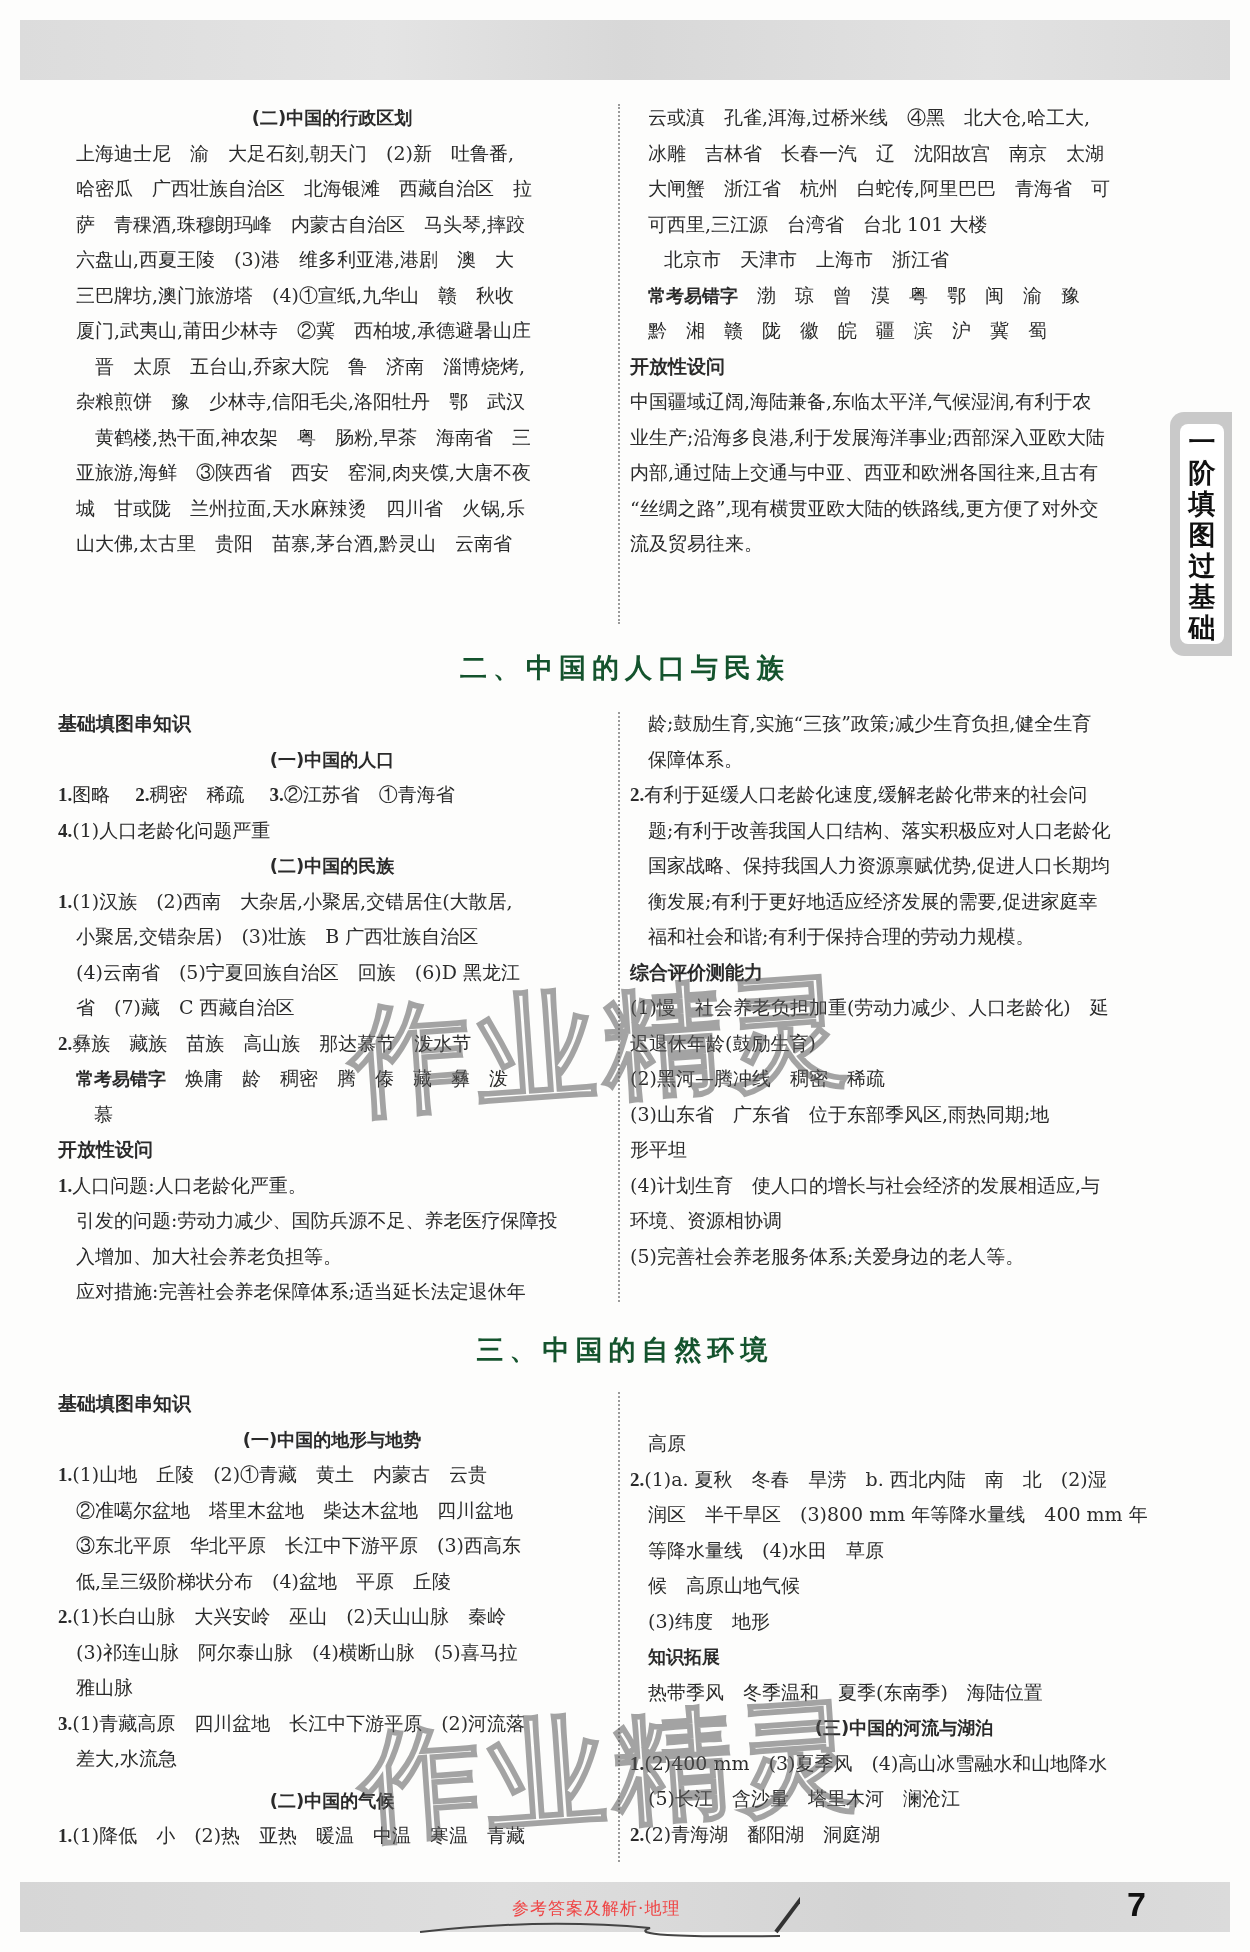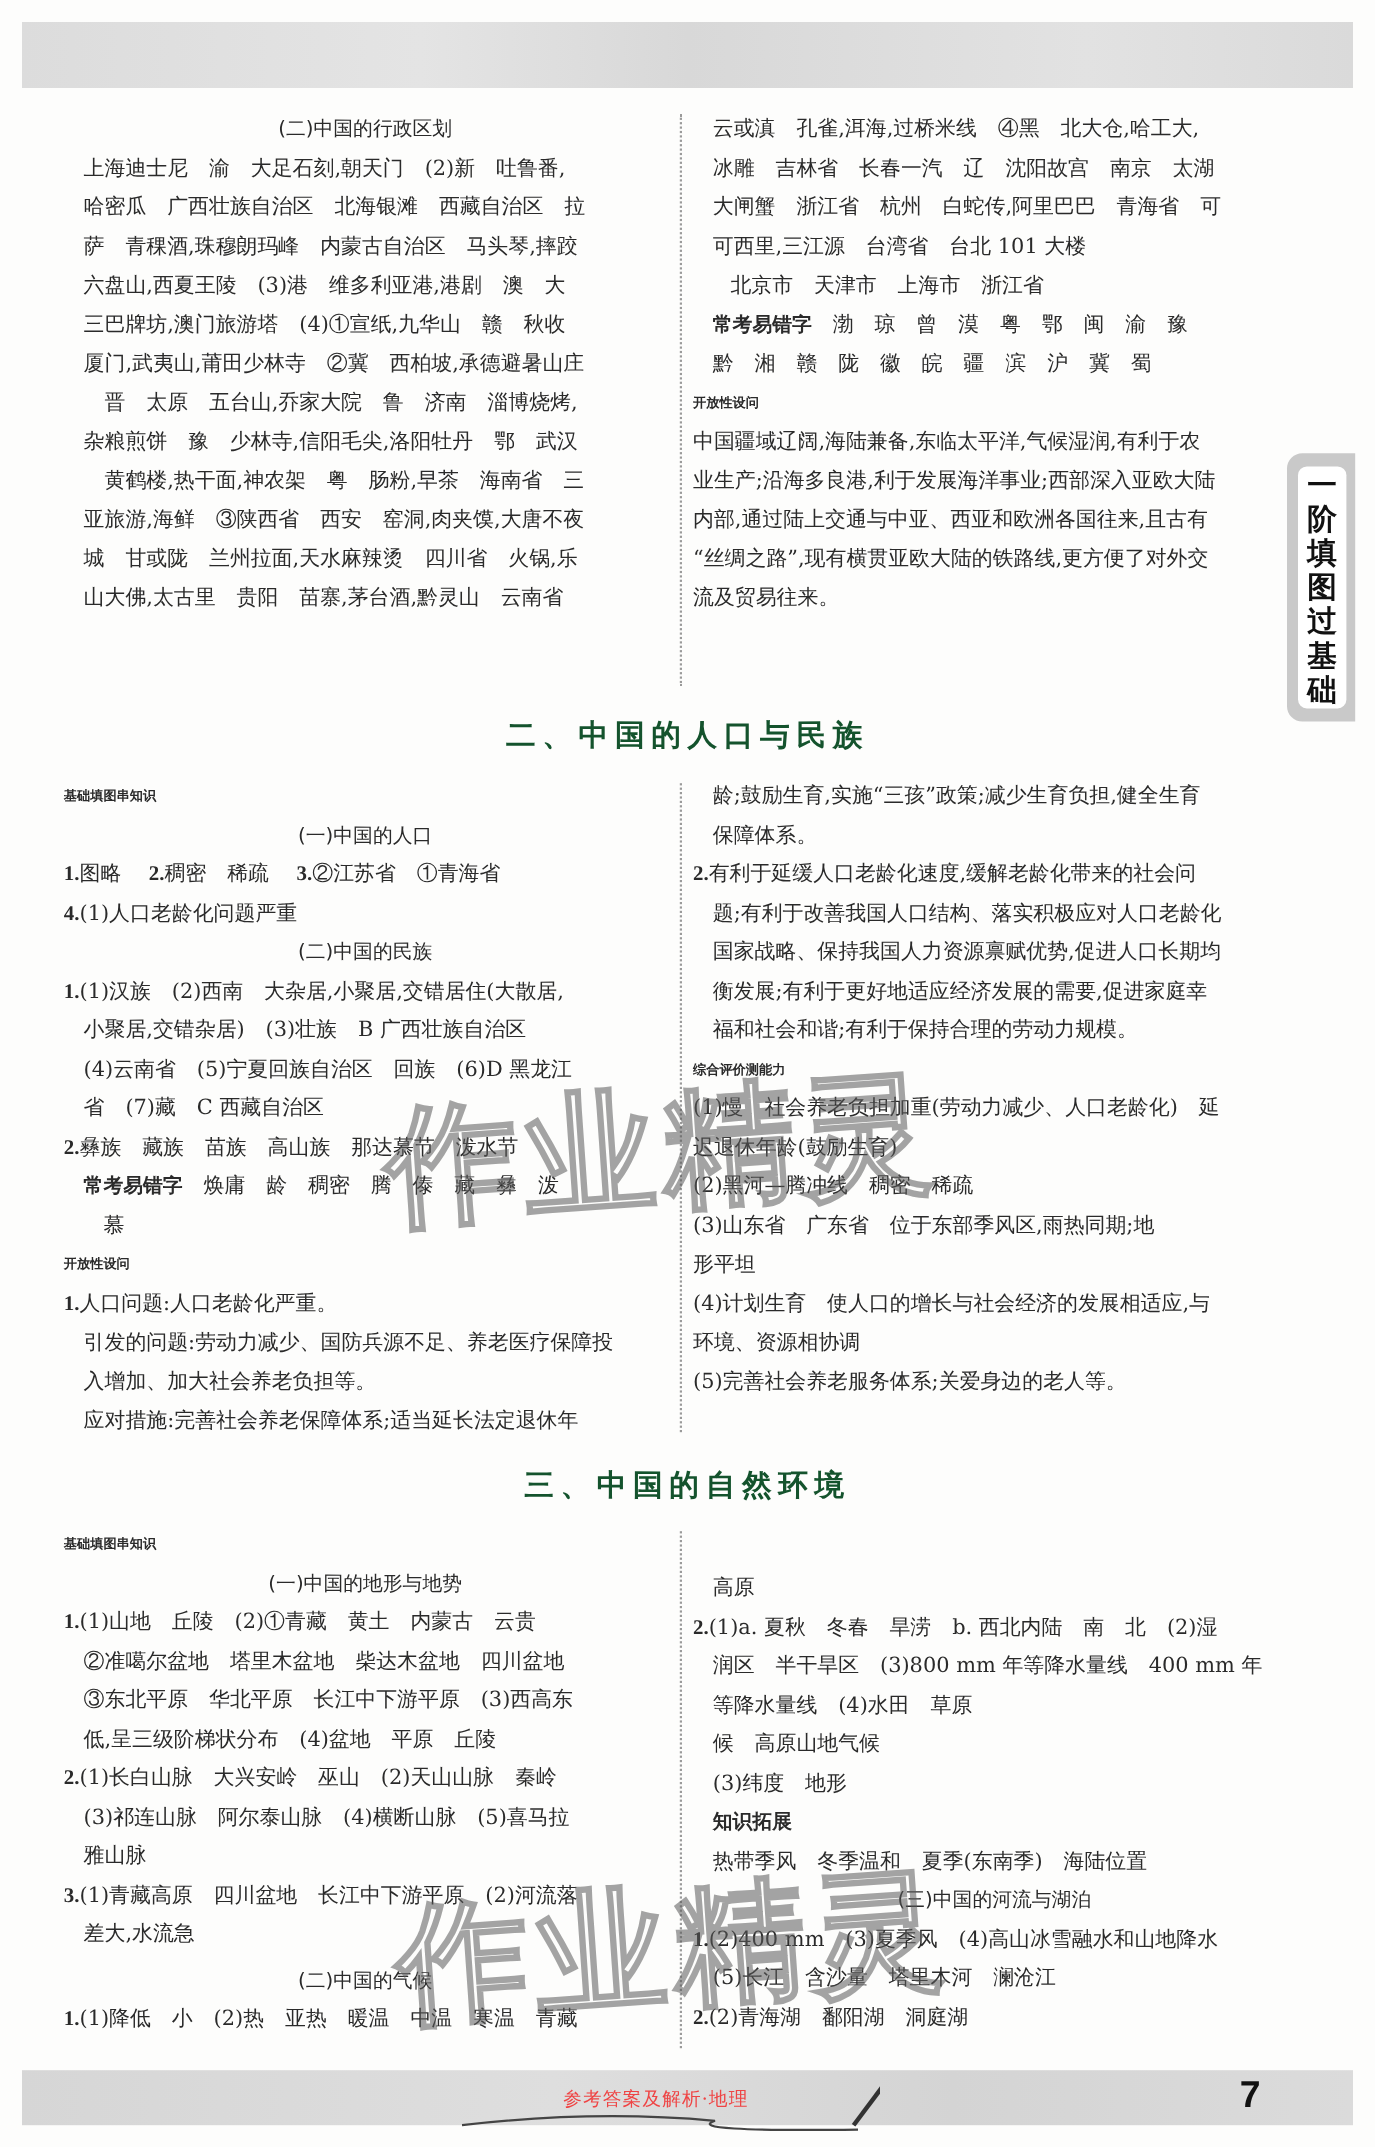--- a/index.html
+++ b/index.html
@@ -19,22 +19,22 @@
   .page-num { position:absolute; left:1127px; top:1885px; font-family:"Liberation Sans",sans-serif; font-weight:bold; font-size:34px; color:#111; }
   .pen { position:absolute; left:420px; top:1880px; }
   .col { position:absolute; font-size:19px; line-height:35.5px; }
   .col-left { left:58px; width:548px; }
   .col-right { left:630px; width:528px; }
   .col-right.wide { width:548px; }
   .divider { position:absolute; left:618px; border-left:2px dotted #9a9a9a; }
   .line { white-space:nowrap; }
   .indent { padding-left:18px; }
   .indent2 { padding-left:24px; }
-  .sub-h { text-align:center; font-family:"DejaVu Sans","Liberation Sans",sans-serif; font-weight:normal; font-size:18px; }
-  .blk-h { font-family:"DejaVu Sans","Liberation Sans",sans-serif; font-weight:bold; font-size:12px; }
+  .sub-h { text-align:center; font-family:"DejaVu Sans","Liberation Sans",sans-serif; font-weight:bold; font-size:18px; }
+  .blk-h { font-family:"DejaVu Sans","Liberation Sans",sans-serif; font-weight:bold; font-size:19px; }
   .bold-label { font-family:"DejaVu Sans","Liberation Sans",sans-serif; font-weight:bold; font-size:18px; }
   .num { font-weight:bold; font-family:"Liberation Serif",serif; }
   .section-title {
     position:absolute; left:0; width:1250px; text-align:center;
     font-family:"DejaVu Sans","Liberation Sans",sans-serif; font-weight:bold; font-size:27px; letter-spacing:6px; color:#14532d;
   }
   .side-tab {
     position:absolute; left:1170px; top:412px; width:62px; height:244px;
     background:#c9c9c9; border-radius:14px 0 0 14px;
   }

